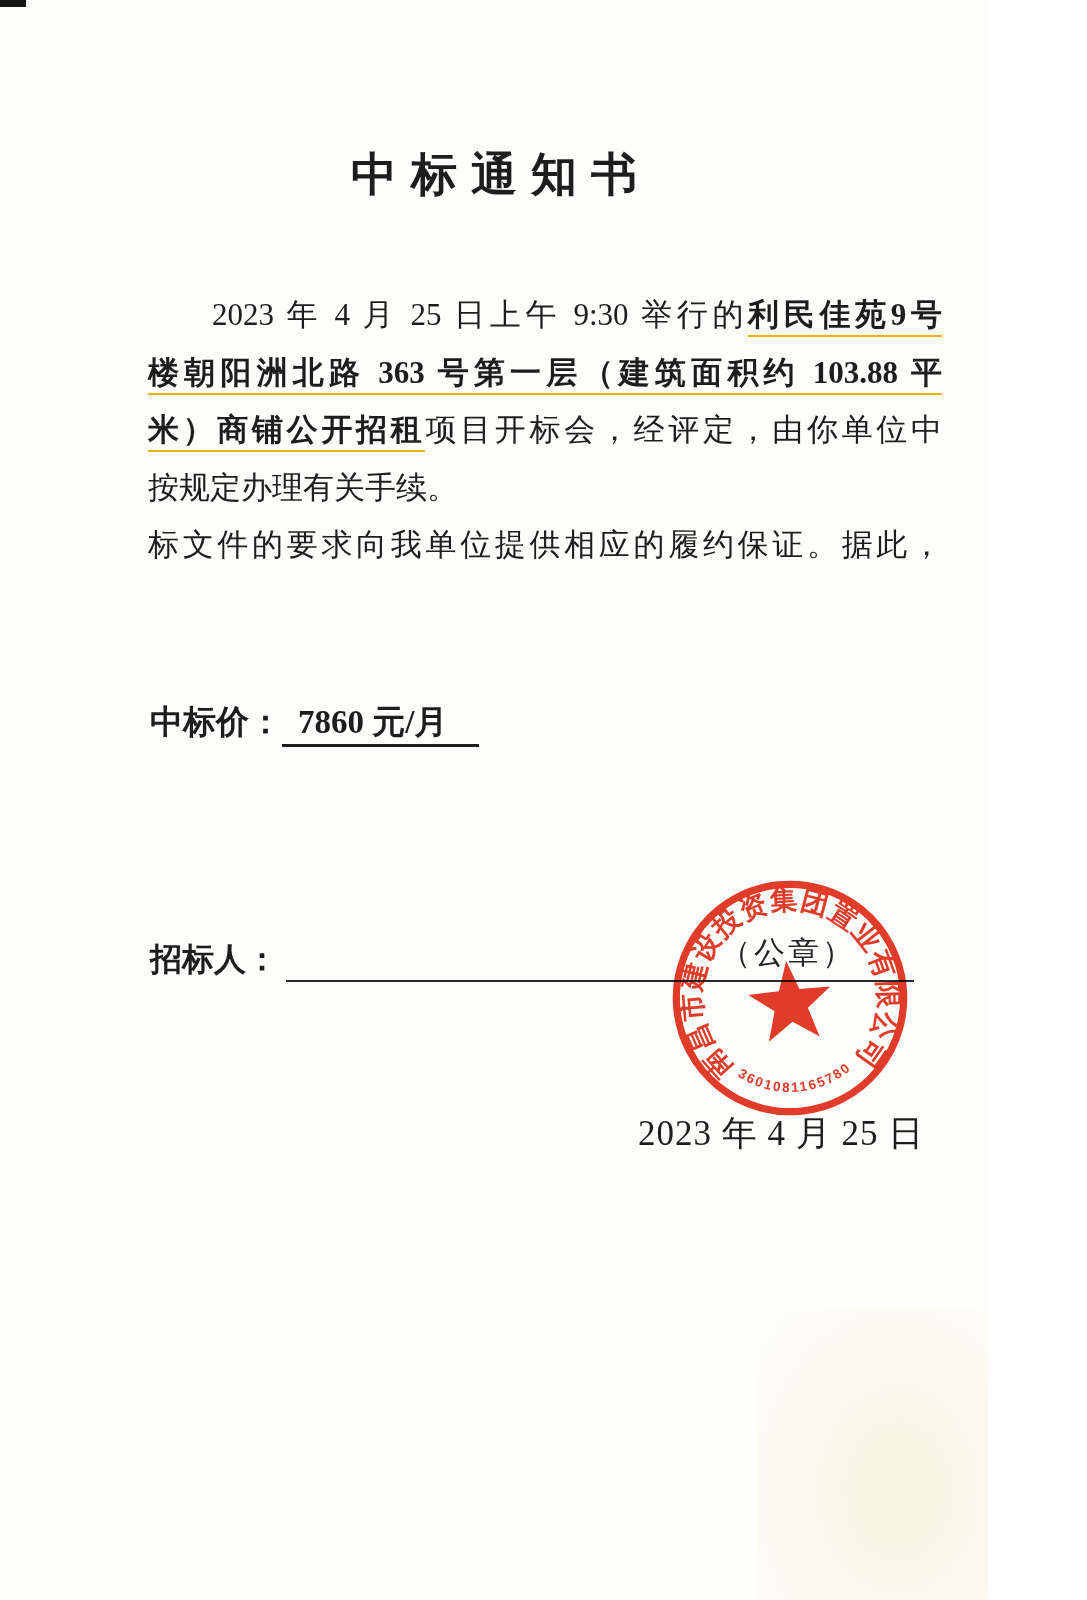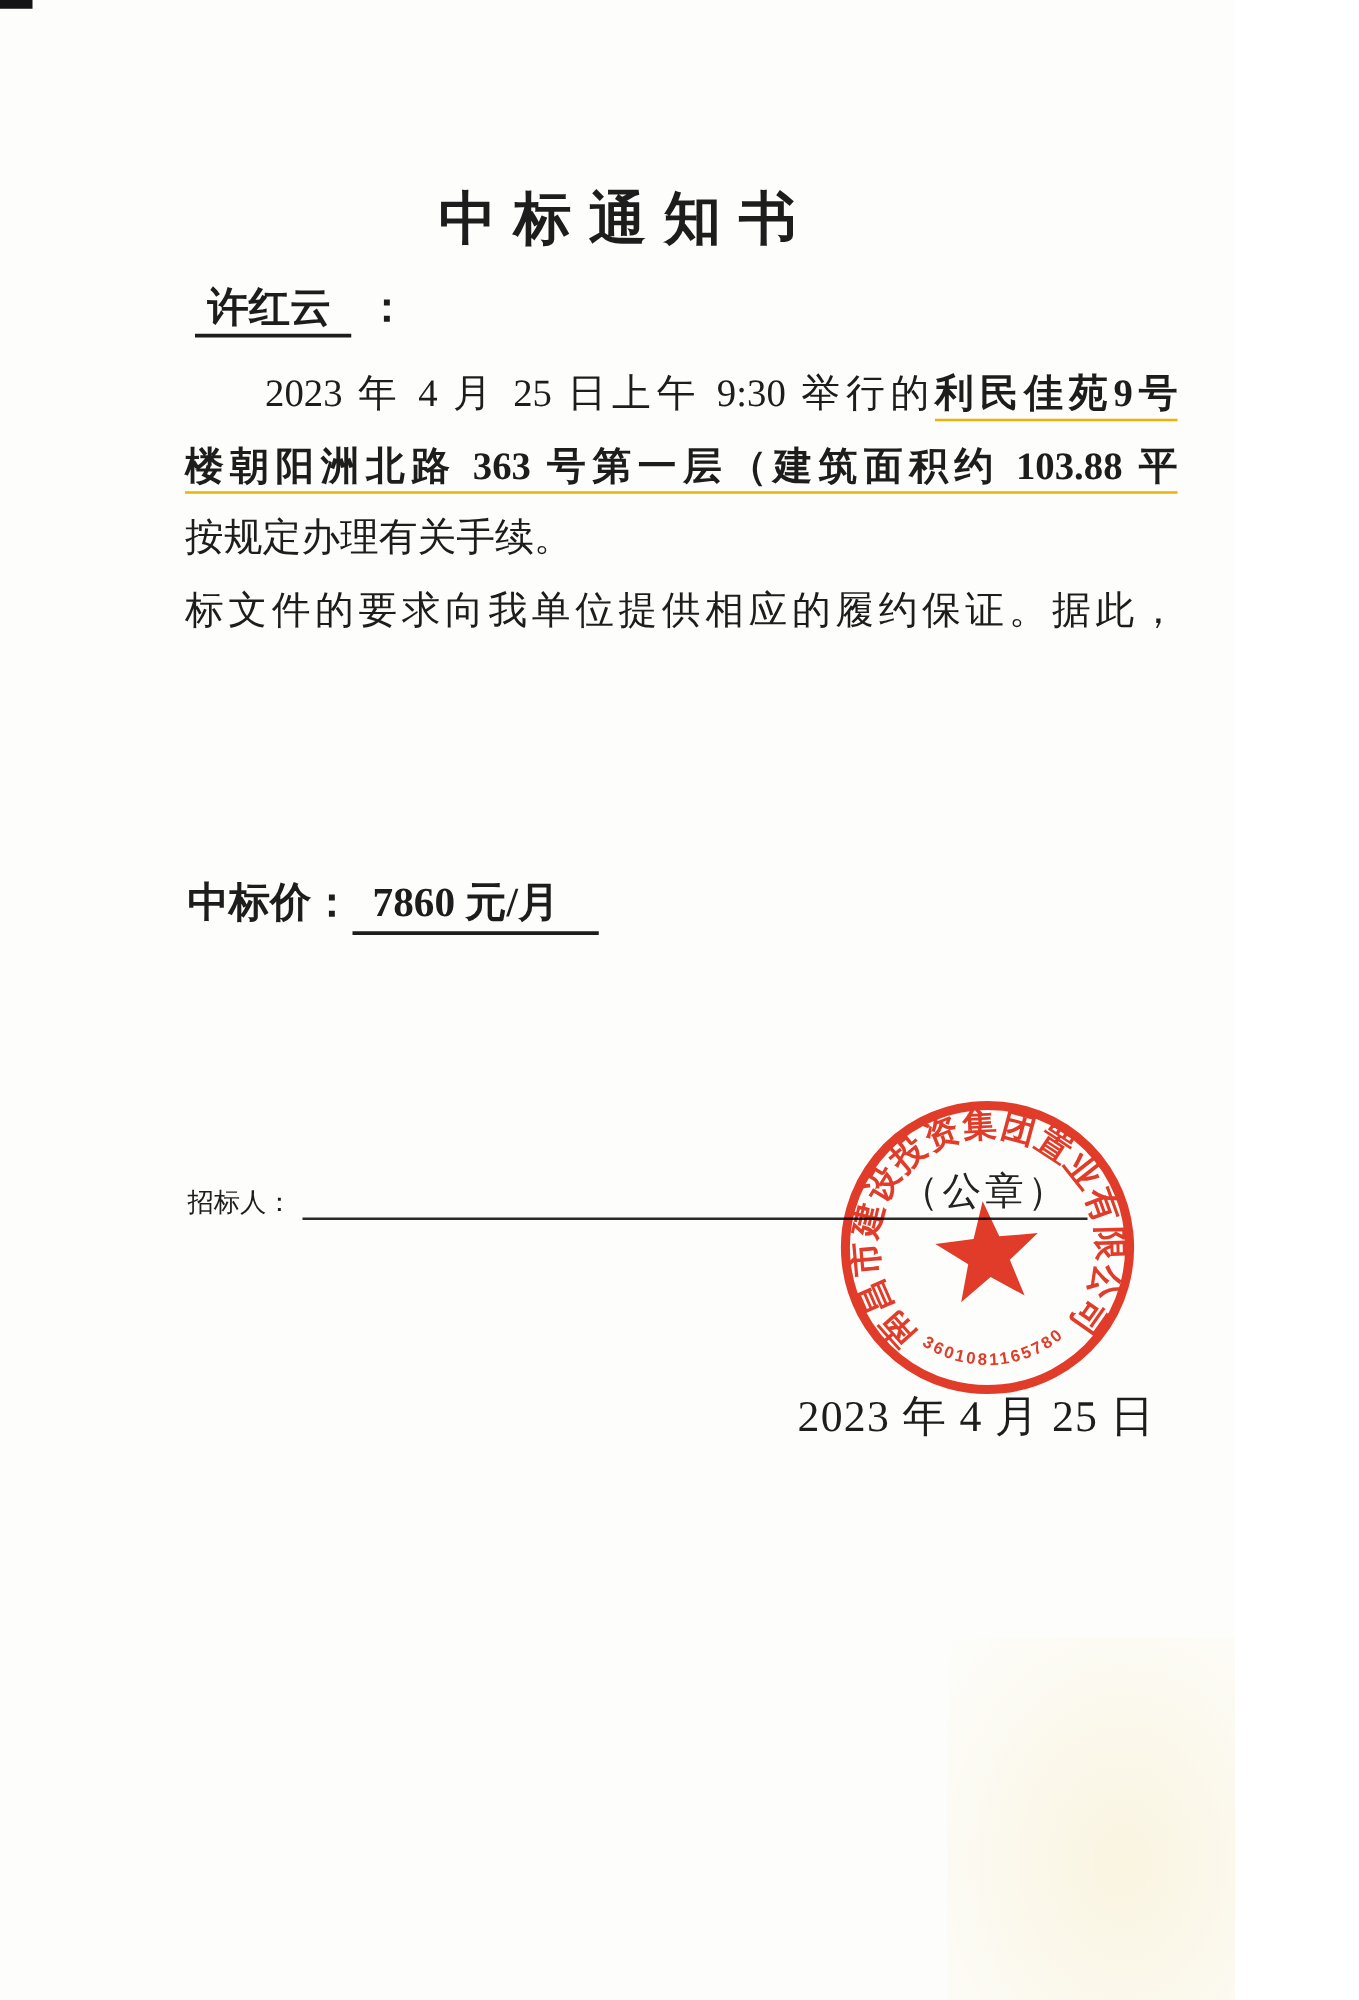--- a/index.html
+++ b/index.html
@@ -44,21 +44,22 @@
   .price {
     position:absolute; top:700px; left:150px;
     font-size:33px; font-weight:700;
   }
   .price .value {
     border-bottom:3px solid #1d1d1d;
     padding:0 32px 4px 16px;
   }
   .signature {
     position:absolute; top:938px; left:150px;
-    font-size:21px;
+    font-size:32px;
+    font-weight:bold;
   }
   .signature .sig-line {
     display:inline-block; width:628px; height:36px;
     border-bottom:2.5px solid #2a2a2a;
     vertical-align:bottom; margin-left:8px;
   }
   .seal-note {
     position:absolute; top:932px; left:720px;
     font-size:31px; letter-spacing:3px; color:#242424;
   }
@@ -83,27 +84,25 @@
 </style>
 </head>
 <body>
 
 <div class="page">
 
   <div class="corner-mark"></div>
 
   <div class="title">中标通知书</div>
 
-  <div class="addressee">
-    <span class="name">许红云</span><span class="colon">：</span>
-  </div>
 
   <div class="body-block">
     <div class="line indent"><span>2023 年 4 月 25 日上午 9:30 举行的</span><span class="seg-bold">利民佳苑9号</span></div>
     <div class="line"><span class="seg-bold">楼朝阳洲北路 363 号第一层（建筑面积约 103.88 平</span></div>
+    <div class="line"><span class="seg-bold">米）商铺公开招租</span><span>项目开标会，经评定，由你单位中</span></div>
     <div class="line short">按规定办理有关手续。</div>
     <div class="line">标文件的要求向我单位提供相应的履约保证。据此，</div>
   </div>
 
   <div class="price">
     <span>中标价：</span><span class="value">7860 元/月</span>
   </div>
 
   <div class="signature">
     <span>招标人：</span><span class="sig-line"></span>

